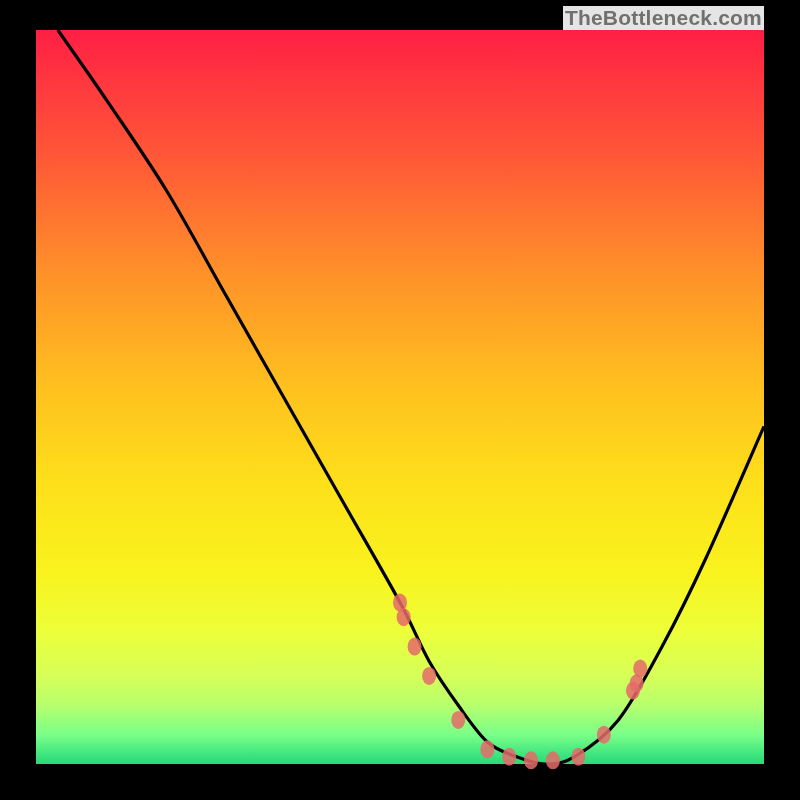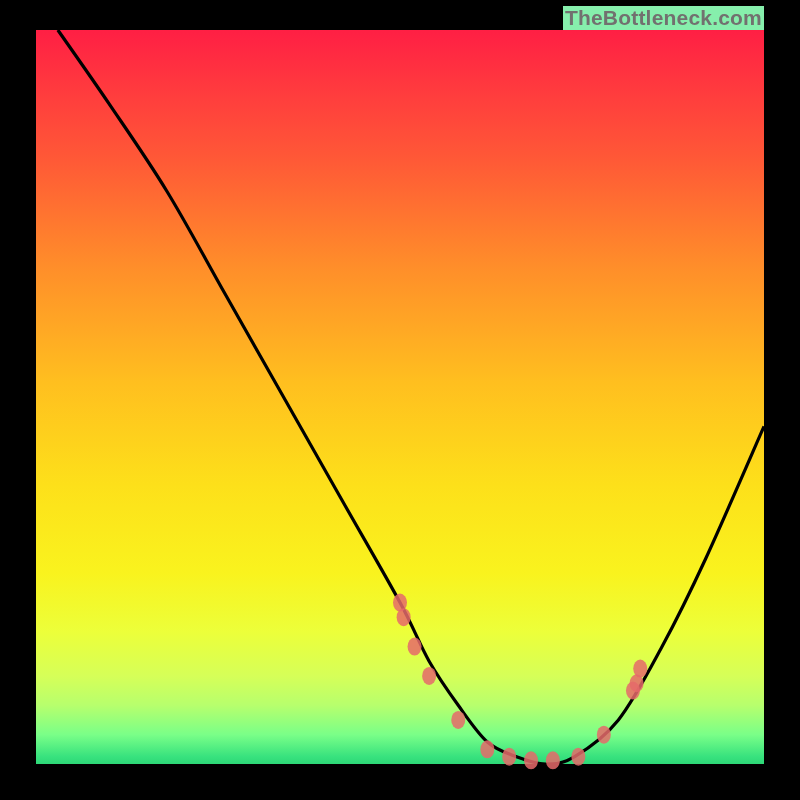--- a/index.html
+++ b/index.html
@@ -41,21 +41,21 @@
   }
   .attribution {
     position: absolute;
     top: 6px;
     right: 36px;
     font-family: Arial, Helvetica, sans-serif;
     font-size: 21px;
     font-weight: bold;
     color: #72706f;
     letter-spacing: 0.2px;
-    background: #86efac;
+    background: #e5e5e5;
     padding: 0 2px;
   }
   svg.curve-layer {
     position: absolute;
     left: 0;
     top: 0;
     width: 728px;
     height: 734px;
     overflow: visible;
   }

